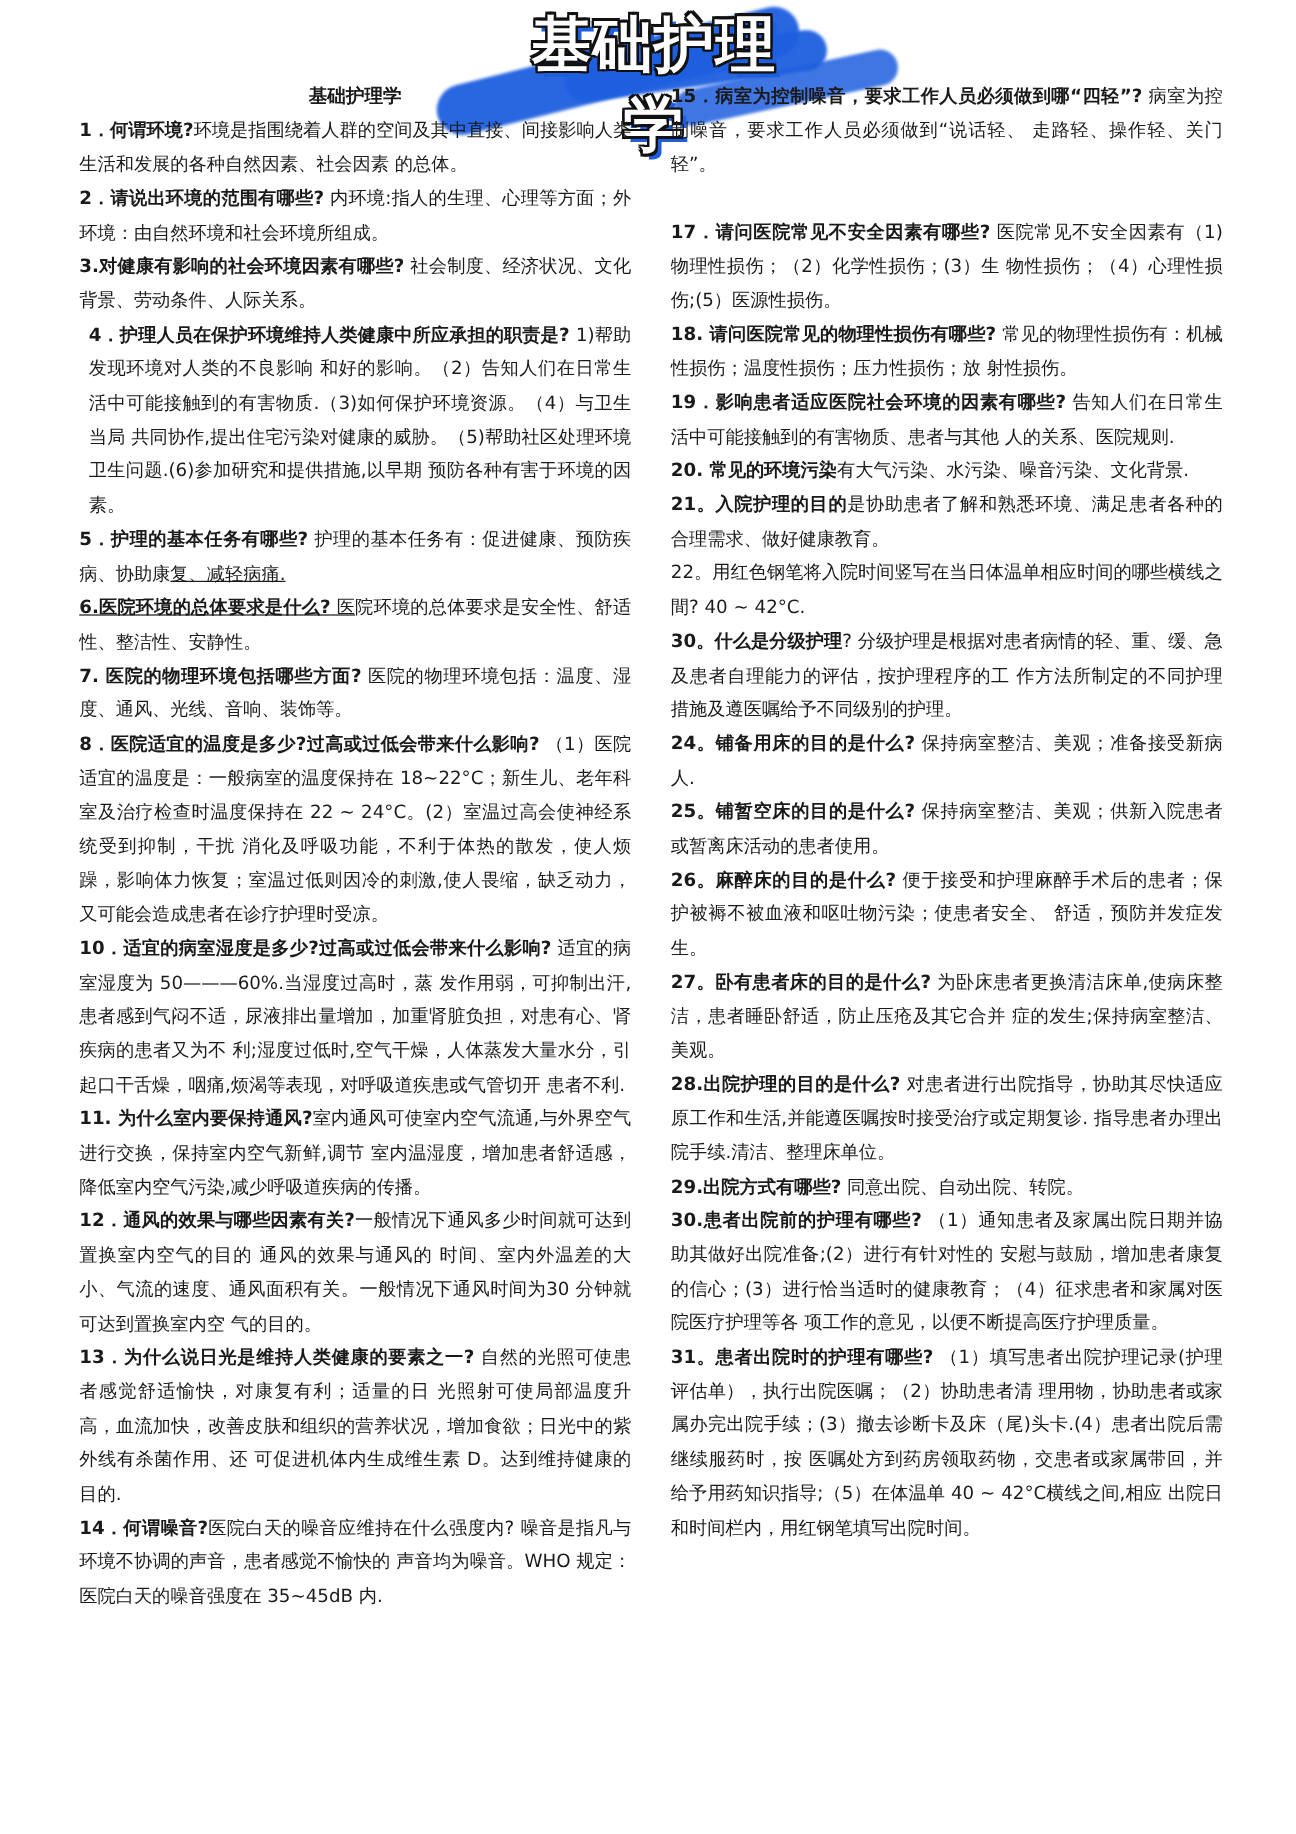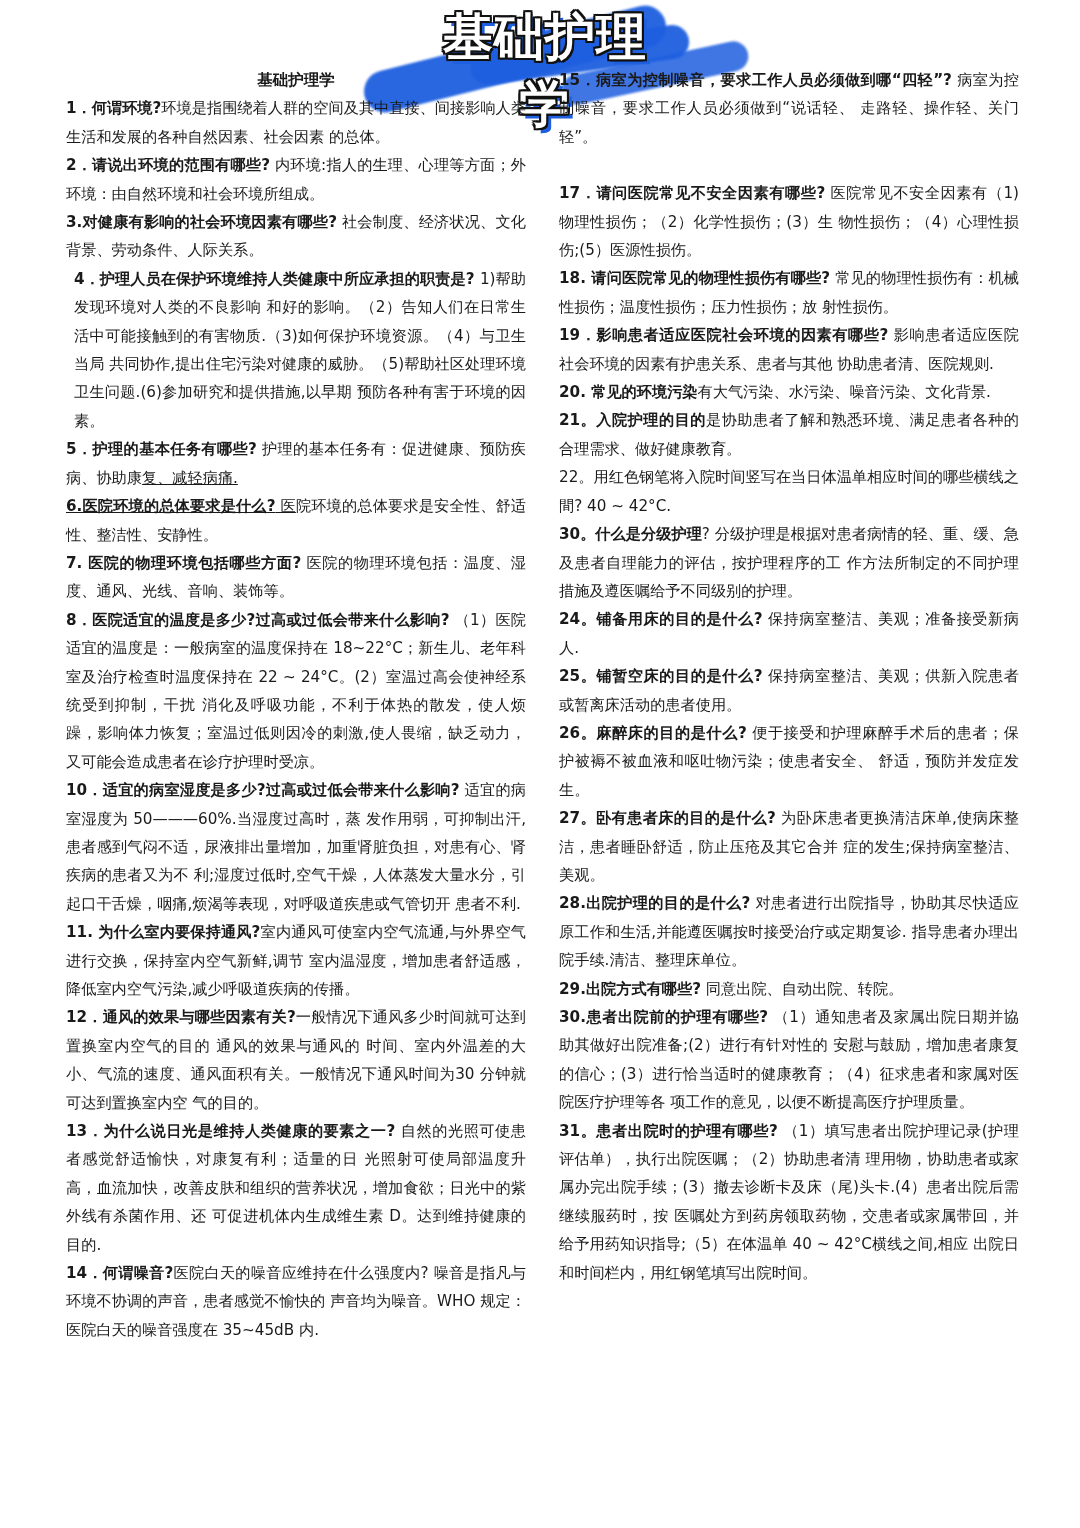--- a/index.html
+++ b/index.html
@@ -63,21 +63,21 @@
   <p class="qa"><span class="q">12．通风的效果与哪些因素有关?</span><span>一般情况下通风多少时间就可达到置换室内空气的目的 通风的效果与通风的 时间、室内外温差的大小、气流的速度、通风面积有关。一般情况下通风时间为30 分钟就可达到置换室内空 气的目的。</span></p>
   <p class="qa"><span class="q">13．为什么说日光是维持人类健康的要素之一?</span><span>  自然的光照可使患者感觉舒适愉快，对康复有利；适量的日 光照射可使局部温度升高，血流加快，改善皮肤和组织的营养状况，增加食欲；日光中的紫外线有杀菌作用、还 可促进机体内生成维生素 D。达到维持健康的目的.</span></p>
   <p class="qa"><span class="q">14．何谓噪音?</span><span>医院白天的噪音应维持在什么强度内?  噪音是指凡与环境不协调的声音，患者感觉不愉快的 声音均为噪音。WHO 规定：医院白天的噪音强度在 35~45dB 内.</span></p>
 </div>
 
 <div class="col right">
   <p class="qa"><span class="q">15．病室为控制噪音，要求工作人员必须做到哪“四轻”?</span><span>  病室为控制噪音，要求工作人员必须做到“说话轻、 走路轻、操作轻、关门轻”。</span></p>
   <div class="gap"></div>
   <p class="qa"><span class="q">17．请问医院常见不安全因素有哪些?</span><span>  医院常见不安全因素有（1)物理性损伤；（2）化学性损伤；(3）生 物性损伤；（4）心理性损伤;(5）医源性损伤。</span></p>
   <p class="qa"><span class="q">18. 请问医院常见的物理性损伤有哪些?</span><span>  常见的物理性损伤有：机械性损伤；温度性损伤；压力性损伤；放 射性损伤。</span></p>
-  <p class="qa"><span class="q">19．影响患者适应医院社会环境的因素有哪些?</span><span>  影响患者适应医院社会环境的因素有护患关系、患者与其他 协助患者清、医院规则.</span></p>
+  <p class="qa"><span class="q">19．影响患者适应医院社会环境的因素有哪些?</span><span>  告知人们在日常生活中可能接触到的有害物质、患者与其他 人的关系、医院规则.</span></p>
   <p class="qa"><span class="q">20. 常见的环境污染</span><span>有大气污染、水污染、噪音污染、文化背景.</span></p>
   <p class="qa"><span class="q">21。入院护理的目的</span><span>是协助患者了解和熟悉环境、满足患者各种的合理需求、做好健康教育。</span></p>
   <p class="qa"><span class="q"></span><span>22。用红色钢笔将入院时间竖写在当日体温单相应时间的哪些横线之間?  40 ~ 42°C.</span></p>
   <p class="qa"><span class="q">30。什么是分级护理</span><span>?  分级护理是根据对患者病情的轻、重、缓、急及患者自理能力的评估，按护理程序的工 作方法所制定的不同护理措施及遵医嘱给予不同级别的护理。</span></p>
   <p class="qa"><span class="q">24。铺备用床的目的是什么?</span><span>  保持病室整洁、美观；准备接受新病人.</span></p>
   <p class="qa"><span class="q">25。铺暂空床的目的是什么?</span><span>  保持病室整洁、美观；供新入院患者或暂离床活动的患者使用。</span></p>
   <p class="qa"><span class="q">26。麻醉床的目的是什么?</span><span>  便于接受和护理麻醉手术后的患者；保护被褥不被血液和呕吐物污染；使患者安全、 舒适，预防并发症发生。</span></p>
   <p class="qa"><span class="q">27。卧有患者床的目的是什么?</span><span>  为卧床患者更换清洁床单,使病床整洁，患者睡卧舒适，防止压疮及其它合并 症的发生;保持病室整洁、美观。</span></p>
   <p class="qa"><span class="q">28.出院护理的目的是什么?</span><span>  对患者进行出院指导，协助其尽快适应原工作和生活,并能遵医嘱按时接受治疗或定期复诊. 指导患者办理出院手续.清洁、整理床单位。</span></p>
   <p class="qa"><span class="q">29.出院方式有哪些?</span><span>  同意出院、自动出院、转院。</span></p>

